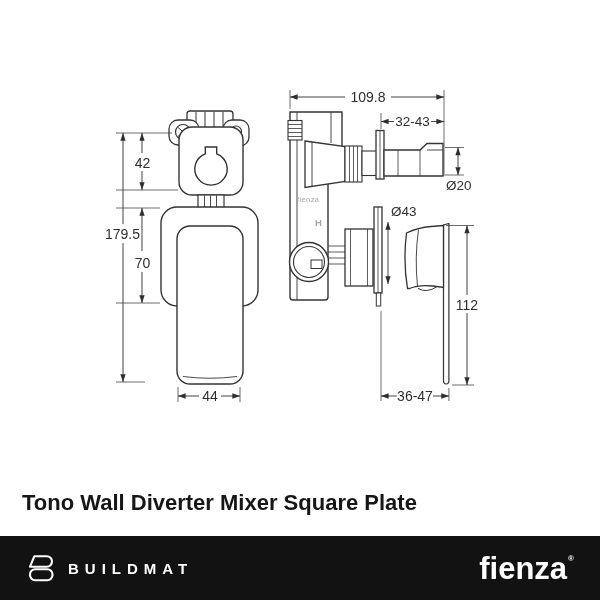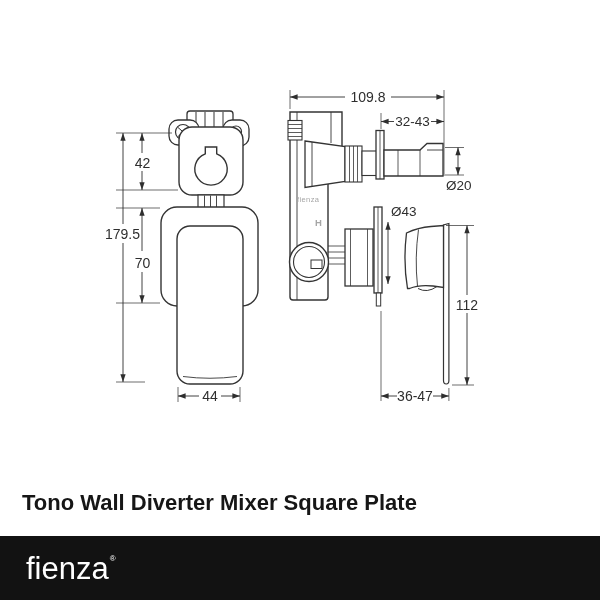--- a/index.html
+++ b/index.html
@@ -6,21 +6,21 @@
   #stage{position:relative;width:600px;height:600px;background:#ffffff;overflow:hidden;
          font-family:"Liberation Sans",sans-serif;}
   #drawing{position:absolute;left:0;top:0;}
   .title{position:absolute;left:22px;top:490px;font-size:22px;font-weight:700;
          color:#161616;letter-spacing:0px;white-space:nowrap;}
   .footer{position:absolute;left:0;top:536px;width:600px;height:64px;background:#121212;
           display:flex;align-items:center;justify-content:space-between;
           padding:0 26px;box-sizing:border-box;}
   .brand-left{display:flex;align-items:center;}
   .bm-text{color:#ffffff;font-weight:700;font-size:15px;letter-spacing:6px;margin-left:11px;}
-  .brand-right{color:#ffffff;font-size:31px;font-weight:400;letter-spacing:0px;line-height:1;}
+  .brand-right{color:#ffffff;font-size:31px;font-weight:700;letter-spacing:0px;line-height:1;}
   .brand-right sup{font-size:8px;vertical-align:18px;margin-left:1px;}
   svg text{font-family:"Liberation Sans",sans-serif;}
   .dimtxt{font-size:14px;fill:#2e2e2e;}
   .dimtxt-s{font-size:13.5px;fill:#2e2e2e;}
   .bodytxt{fill:#a6a6a6;}
 </style>
 </head>
 <body>
 
 <div id="stage">
@@ -181,18 +181,25 @@
         <text class="dimtxt-s" x="391" y="216">Ø43</text>
         <text class="dimtxt" x="467" y="309.5" text-anchor="middle">112</text>
         <text class="dimtxt" x="415" y="400.5" text-anchor="middle">36-47</text>
       </g>
     </g>
   </svg>
 
   <div class="title">Tono Wall Diverter Mixer Square Plate</div>
 
   <div class="footer">
+    <div class="brand-left">
+      <svg width="31" height="29" viewBox="0 0 31 29" fill="none" stroke="#ffffff" stroke-width="2.1" stroke-linejoin="round">
+        <path d="M8.3,2.3 H20.8 a5.2,5.2 0 0 1 0,10.4 H4 Z"></path>
+        <rect x="4" y="15.2" width="22.5" height="11" rx="5.2"></rect>
+      </svg>
+      <span class="bm-text">BUILDMAT</span>
+    </div>
     <div class="brand-right">
       <span>fienza</span><sup>®</sup>
     </div>
   </div>
 
 </div>
 
 </body></html>

